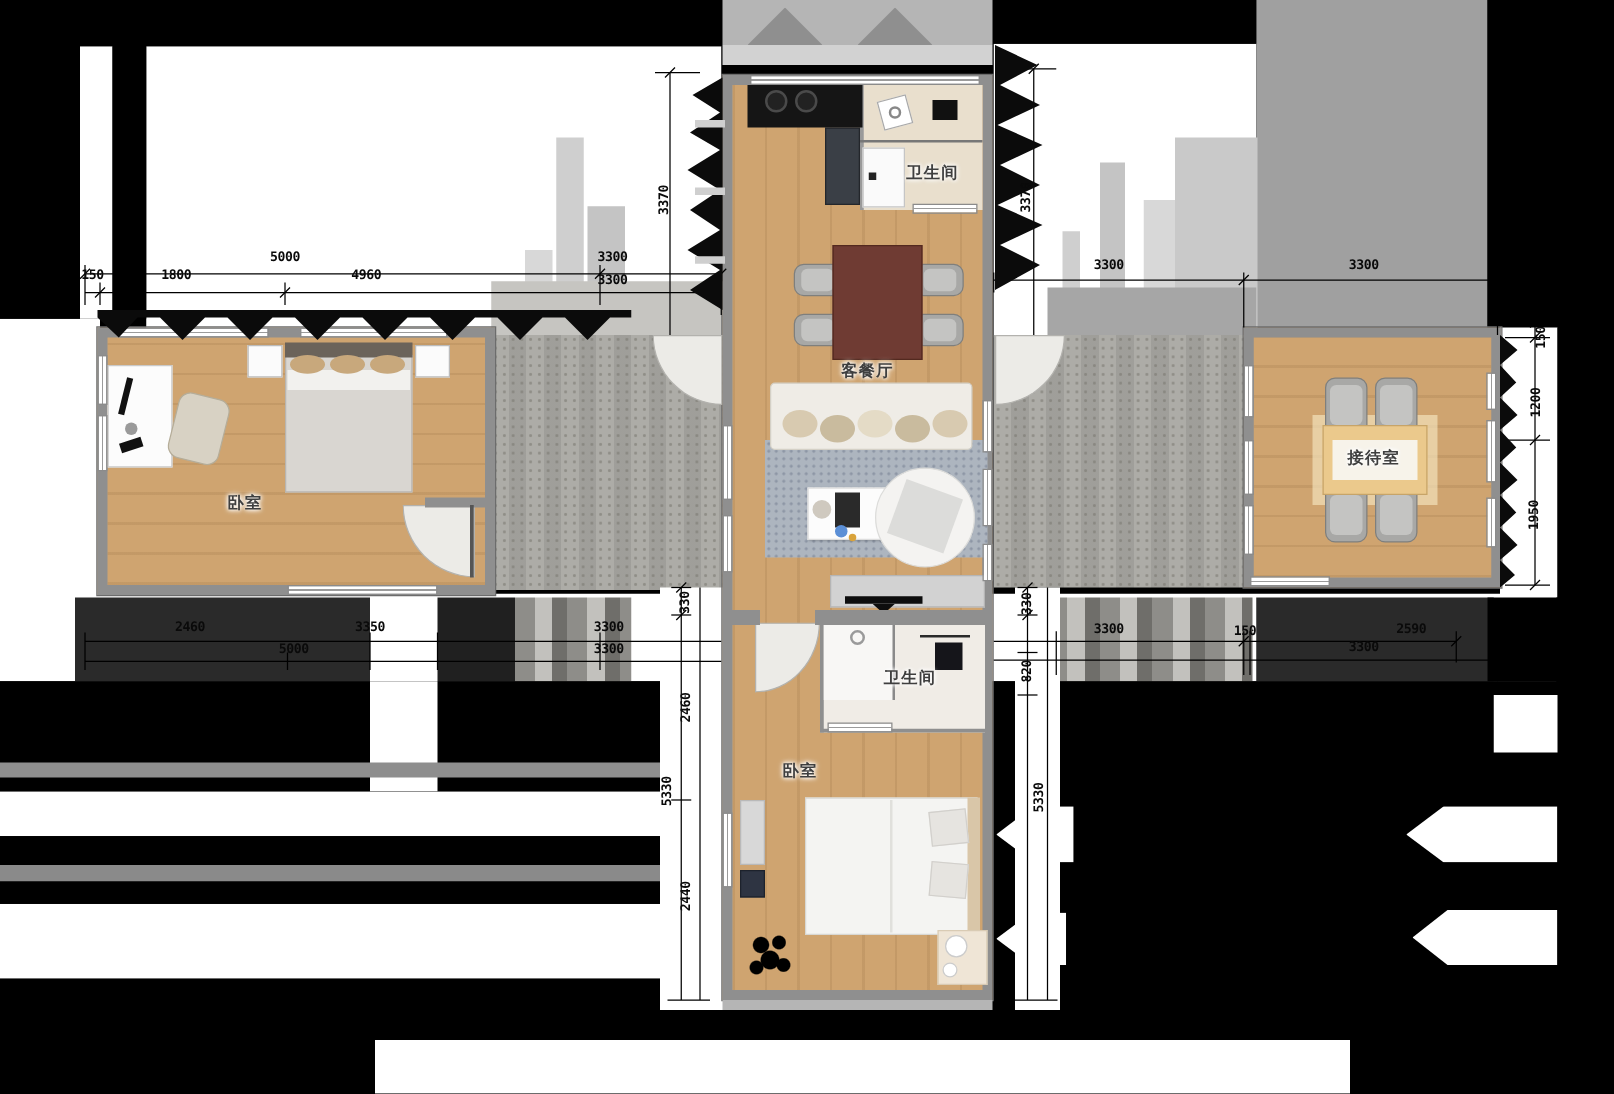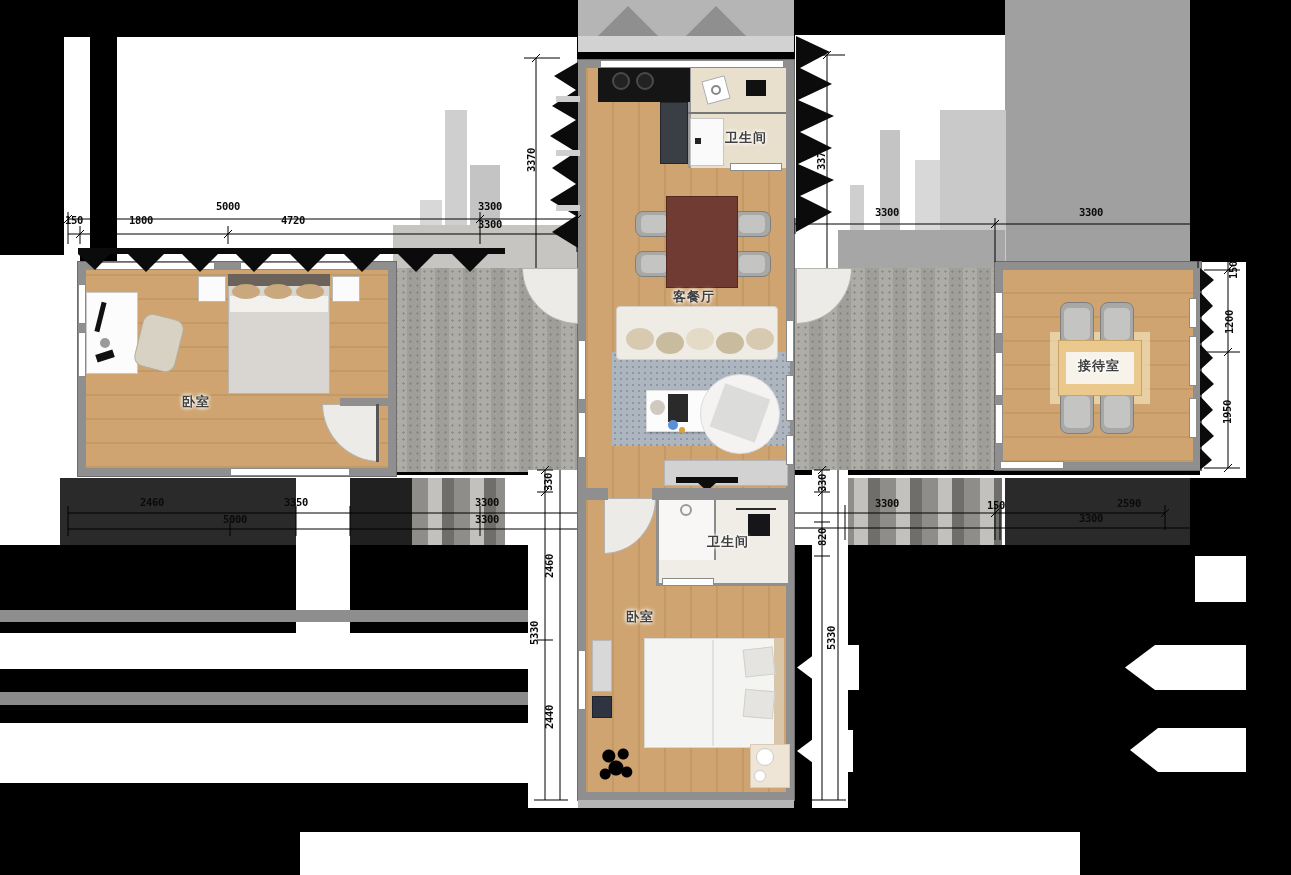--- a/index.html
+++ b/index.html
@@ -309,21 +309,21 @@
 <div class="room-label" style="left: 746px; top: 138px;">卫生间</div>
     <div class="room-label" style="left: 694px; top: 297px;">客餐厅</div>
     <div class="room-label" style="left: 196px; top: 402px;">卧室</div>
     <div class="room-label" style="left: 1099px; top: 366px;">接待室</div>
     <div class="room-label" style="left: 728px; top: 542px;">卫生间</div>
     <div class="room-label" style="left: 640px; top: 617px;">卧室</div>
     <div class="dim" style="left: 228px; top: 212px;">5000</div>
     <div class="dim" style="left: 490px; top: 212px;">3300</div>
     <div class="dim" style="left: 74px; top: 226px;">150</div>
     <div class="dim" style="left: 141px; top: 226px;">1800</div>
-    <div class="dim" style="left: 293px; top: 226px;">4720</div>
+    <div class="dim" style="left: 293px; top: 226px;">4960</div>
     <div class="dim" style="left: 490px; top: 230px;">3300</div>
     <div class="dim" style="left: 887px; top: 218px;">3300</div>
     <div class="dim" style="left: 1091px; top: 218px;">3300</div>
     <div class="dim dim-v" style="left: 531px; top: 160px;">3370</div>
     <div class="dim dim-v" style="left: 821px; top: 158px;">3370</div>
     <div class="dim dim-v" style="left: 1233px; top: 270px;">150</div>
     <div class="dim dim-v" style="left: 1229px; top: 322px;">1200</div>
     <div class="dim dim-v" style="left: 1227px; top: 412px;">1950</div>
     <div class="dim" style="left: 152px; top: 508px;">2460</div>
     <div class="dim" style="left: 296px; top: 508px;">3350</div>

